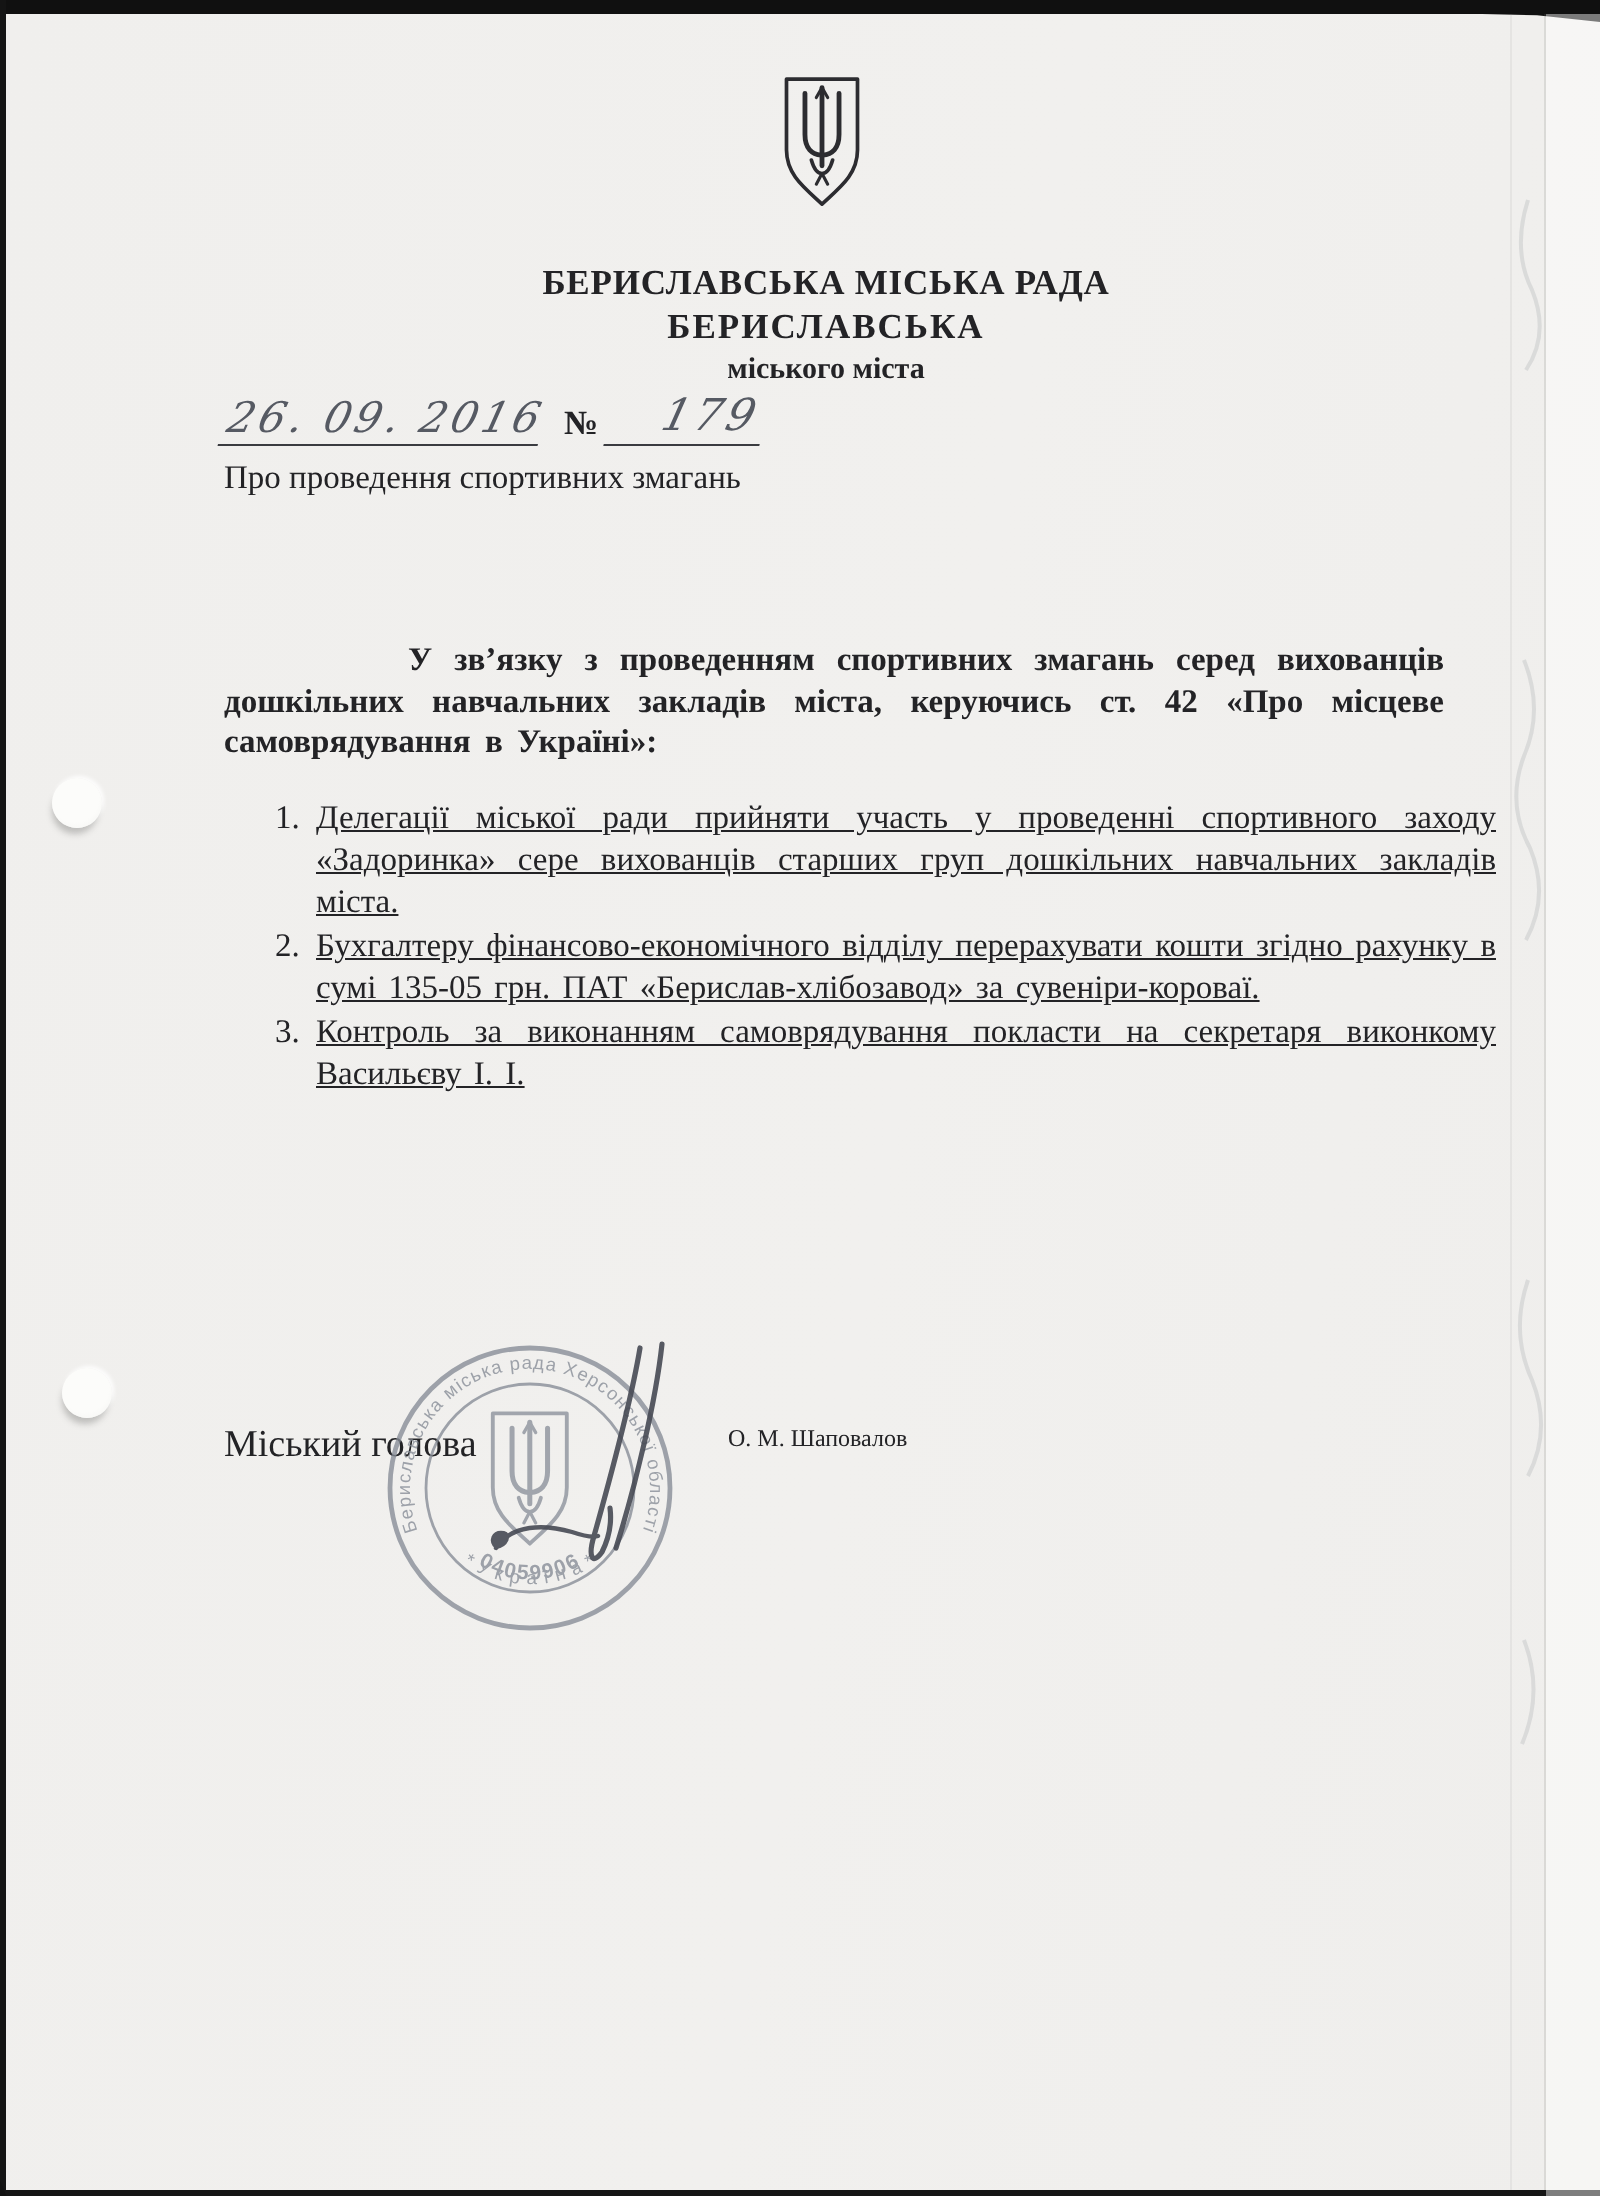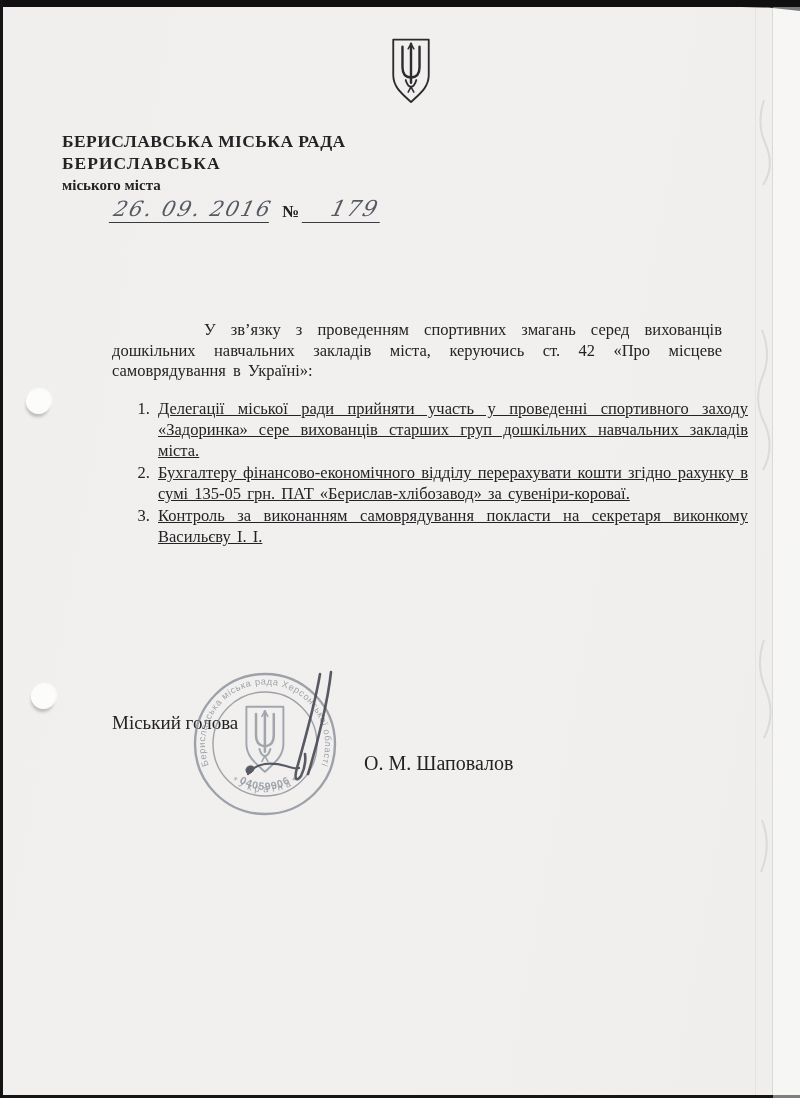--- a/index.html
+++ b/index.html
@@ -26,43 +26,43 @@
   .right-strip{position:absolute;top:7px;right:0;width:27px;height:1091px;background:rgba(255,255,255,.45);}
   
   .hole{position:absolute;width:25px;height:25px;border-radius:50%;
     background:radial-gradient(circle at 45% 40%,#fcfcfa 60%,#f3f3f1 100%);
     box-shadow:-1px 4px 3px -1px rgba(130,130,128,.45), 1px -1px 2px rgba(255,255,255,.9);}
   .hole-1{left:26px;top:389px;}
   .hole-2{left:31px;top:684px;}
   svg.ghost-svg{position:absolute;right:18px;top:80px;}
   
   .emblem{position:absolute;left:386px;top:36px;}
-  .org-block{position:absolute;left:62px;top:131px;width:702px;}
+  .org-block{position:absolute;left:62px;top:131px;width:702px;text-align:center;}
   .org-name{font-size:17.5px;font-weight:bold;letter-spacing:.4px;line-height:21px;}
   .doc-type{font-size:17.5px;font-weight:bold;letter-spacing:1px;line-height:21px;margin-top:1px;}
   .doc-issuer{font-size:15px;font-weight:bold;line-height:19px;margin-top:2px;}
   
   .date-row{position:absolute;left:112px;top:196px;display:flex;align-items:flex-end;}
   .hand{font-style:italic;color:#565a63;transform:skewX(-14deg);
     font-family:"DejaVu Serif", serif;letter-spacing:2px;white-space:nowrap;}
   .date-line{display:inline-block;width:158px;border-bottom:1.6px solid #3a3b40;
     font-size:21px;padding:0 0 1px 2px;}
   .no-sign{font-size:17px;font-weight:bold;margin:0 2px 1px 10px;}
   .num-line{display:inline-block;width:74px;border-bottom:1.6px solid #3a3b40;
     font-size:22px;text-align:right;padding:0 4px 1px 0;margin-left:4px;}
   .subject{position:absolute;left:112px;top:229px;font-size:16.5px;}
   
   .intro{position:absolute;left:112px;top:320px;width:610px;
-    font-size:16.5px;line-height:20.5px;text-align:justify;text-indent:92px;word-spacing:3px;}
+    font-size:16.5px;line-height:20.5px;text-align:justify;text-indent:92px;word-spacing:3px;font-weight:bold;}
   .items{position:absolute;left:130px;top:398px;width:592px;margin:0;
     padding:0 0 0 26px;font-size:16.5px;line-height:21px;text-align:justify;text-decoration:underline;}
   .items li{margin:0 0 1px 0;padding-left:2px;word-spacing:2px;}
   
   .sig-title{position:absolute;left:112px;top:712px;font-size:19px;}
-  .sig-name{position:absolute;left:364px;top:752px;font-size:20px;}
+  .sig-name{position:absolute;left:364px;top:712px;font-size:12px;}
   .stamp-wrap{position:absolute;left:190px;top:669px;opacity:.78;}
   .pen-strokes{position:absolute;left:230px;top:650px;}
   .stamp-text{font-family:"Liberation Sans", sans-serif;}
 </style>
 </head>
 <body>
 
 <div class="page">
 
   <svg width="0" height="0" style="position:absolute" aria-hidden="true">
@@ -107,20 +107,21 @@
     <div class="doc-type">БЕРИСЛАВСЬКА</div>
     <div class="doc-issuer">міського міста</div>
   </div>
 
   <div class="date-row">
     <span class="date-line hand">26. 09. 2016</span>
     <span class="no-sign">№</span>
     <span class="num-line hand">179</span>
   </div>
 
+  <div class="subject">Про проведення спортивних змагань</div>
 
   <div class="intro">У зв’язку  з проведенням спортивних змагань серед вихованців дошкільних навчальних закладів міста, керуючись ст. 42 «Про місцеве самоврядування в Україні»:</div>
 
   <ol class="items">
     <li>Делегації міської ради прийняти участь у проведенні спортивного заходу «Задоринка» сере вихованців старших груп дошкільних навчальних закладів міста.</li>
     <li>Бухгалтеру фінансово-економічного відділу перерахувати кошти згідно рахунку в сумі  135-05 грн.  ПАТ «Берислав-хлібозавод» за сувеніри-короваї.</li>
     <li>Контроль за виконанням самоврядування покласти на секретаря виконкому Васильєву І. І.</li>
   </ol>
 
   <div class="sig-title">Міський голова</div>

